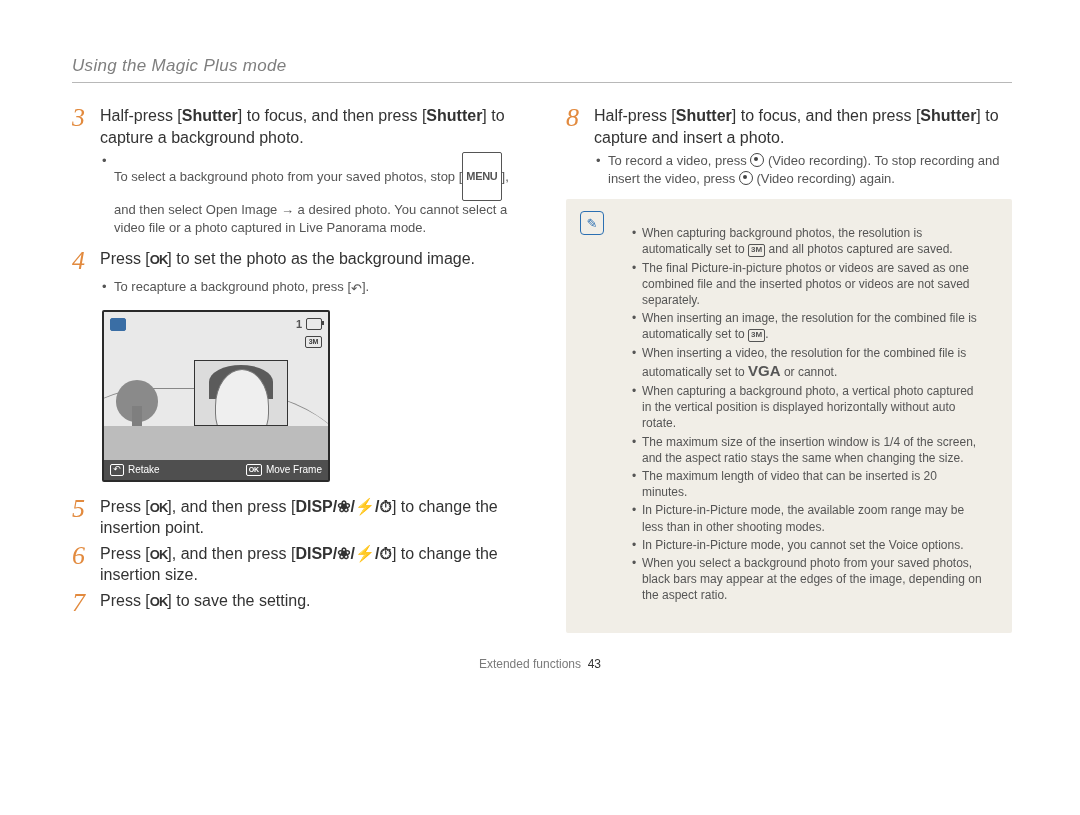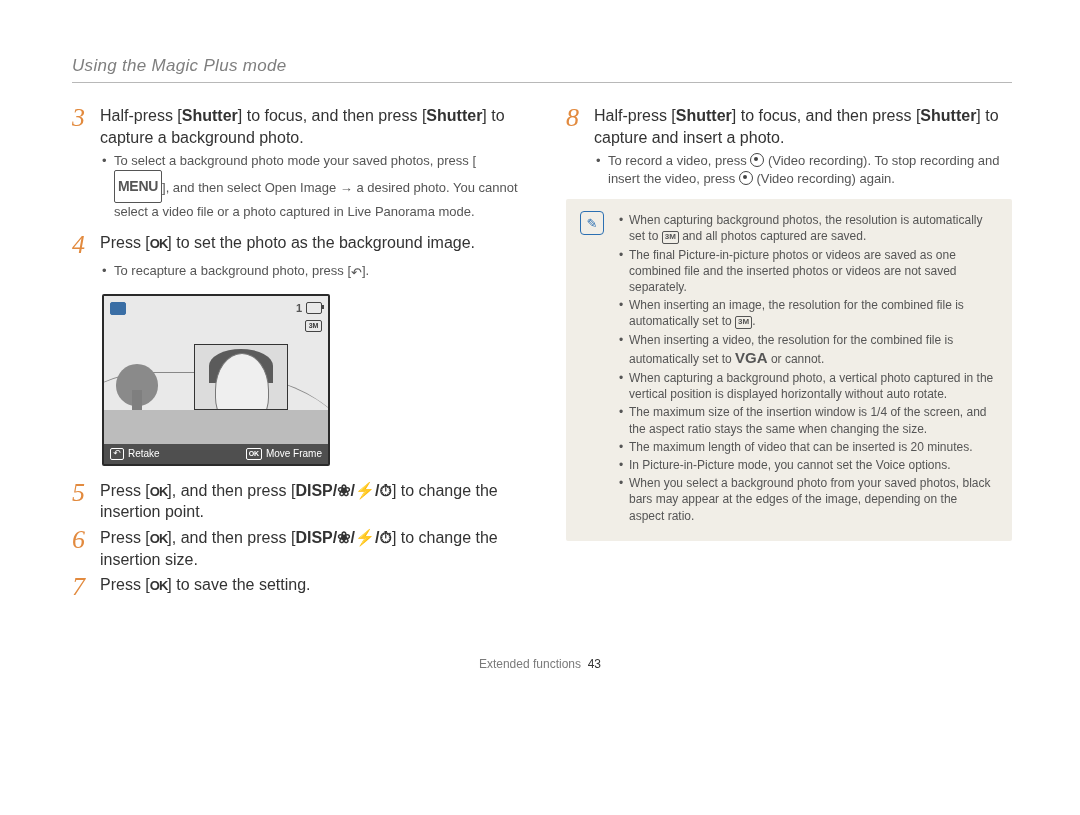--- a/index.html
+++ b/index.html
@@ -9,21 +9,21 @@
   .cols{display:flex;gap:48px}
   .col{flex:1;min-width:0}
   .step{display:flex;gap:10px;margin:0 0 4px 0;line-height:1.35}
   .step-num{font-size:26px;color:#e28a3e;font-style:italic;min-width:18px;font-family:Georgia,'Times New Roman',serif;line-height:1}
   .step-body{flex:1;font-size:16px;color:#333}
   .step-body .b{font-weight:600}
   ul.sub{margin:4px 0 12px 30px;padding:0;list-style:none}
   ul.sub>li{position:relative;padding-left:12px;font-size:13px;color:#555;line-height:1.35;margin-bottom:2px}
   ul.sub>li:before{content:"•";position:absolute;left:0;top:0}
   .inline-icon{display:inline-block;vertical-align:-2px}
-  .menu-box{display:inline-block;border:1px solid #555;border-radius:2px;font-size:14px;padding:6px 3px;font-weight:700;letter-spacing:-.3px;vertical-align:1px}
+  .menu-box{display:inline-block;border:1px solid #555;border-radius:2px;font-size:11px;padding:16px 3px;font-weight:700;letter-spacing:-.3px;vertical-align:1px}
   .ok-icon{font-weight:700;font-size:13px;letter-spacing:-1px}
   .disp{font-weight:700}
   .figure{width:224px;height:168px;border:2px solid #2a2a2a;border-radius:2px;margin:6px 0 14px 30px;background:#e9e9e9;position:relative;overflow:hidden}
   .fig-bar{position:absolute;left:0;right:0;bottom:0;height:20px;background:#4f4f4f;display:flex;align-items:center;color:#fff;font-size:10px}
   .fig-bar .retake{display:flex;align-items:center;gap:4px;padding-left:6px;flex:1}
   .fig-bar .move{display:flex;align-items:center;gap:4px;padding-right:6px}
   .back-ico{width:12px;height:10px;border:1px solid #fff;border-radius:2px;display:flex;align-items:center;justify-content:center;font-size:9px;line-height:1}
   .ok-ico{width:14px;height:10px;border:1px solid #fff;border-radius:2px;display:flex;align-items:center;justify-content:center;font-size:7px;font-weight:700;line-height:1}
   .hill{position:absolute;left:-30px;right:-30px;top:76px;height:90px;border-top:1px solid #888;border-radius:120px 220px 0 0/70px 140px 0 0}
   .ground{position:absolute;left:0;right:0;bottom:20px;height:34px;background:#bcbcbc}
@@ -32,21 +32,21 @@
   .pip{position:absolute;left:90px;top:48px;width:92px;height:64px;border:1px solid #333;background:#dcdcdc;overflow:hidden}
   .face{position:absolute;left:20px;top:8px;width:52px;height:72px;border-radius:50% 50% 40% 40%;background:#efefef;border:1px solid #777}
   .hair{position:absolute;left:14px;top:4px;width:64px;height:34px;border-radius:60% 60% 0 0/60% 60% 0 0;background:#5b5b5b}
   .ic-tl{position:absolute;left:6px;top:6px;width:14px;height:11px;border:1px solid #3a6ea5;border-radius:2px;background:#3a6ea5}
   .ic-tr{position:absolute;right:26px;top:6px;font-size:11px;font-weight:700;color:#555}
   .ic-bat{position:absolute;right:6px;top:6px;width:14px;height:10px;border:1px solid #444;border-radius:2px}
   .ic-bat:after{content:"";position:absolute;right:-3px;top:2px;width:2px;height:4px;background:#444}
   .ic-res{position:absolute;right:6px;top:24px;width:15px;height:10px;border:1px solid #444;border-radius:2px;font-size:7px;line-height:10px;text-align:center;font-weight:700}
   .note-box{background:#f1eee7;padding:10px 14px 12px 14px;margin-top:12px;display:flex;gap:12px;border-radius:2px}
   .note-ico{flex:0 0 22px;width:22px;height:22px;border:1.5px solid #2b6fb2;border-radius:4px;color:#2b6fb2;display:flex;align-items:center;justify-content:center;font-size:13px;margin-top:2px}
-  .note-list{flex:1;list-style:none;margin:3px;padding:0}
+  .note-list{flex:1;list-style:none;margin:16px;padding:0}
   .note-list>li{position:relative;padding-left:10px;font-size:12px;color:#555;line-height:1.35;margin-bottom:2px}
   .note-list>li:before{content:"•";position:absolute;left:0;top:0}
   .tiny-box{display:inline-block;border:1px solid #555;border-radius:2px;font-size:8px;padding:0 2px;font-weight:700;vertical-align:1px}
   .vga{font-weight:700;font-size:15px}
   .rec-ic{display:inline-block;width:12px;height:12px;border:1.2px solid #444;border-radius:50%;vertical-align:-2px;position:relative}
   .rec-ic:after{content:"";position:absolute;left:3px;top:3px;width:4px;height:4px;border-radius:50%;background:#444}
   .footer{position:absolute;bottom:38px;left:0;right:0;text-align:center;font-size:12px;color:#7a7a7a}
   .footer .pn{color:#333}
 </style>
 </head>
@@ -61,21 +61,21 @@
     <div class="col">
 
       <div class="step">
         <div class="step-num">3</div>
         <div class="step-body">
           <span>Half-press [</span><span class="b">Shutter</span><span>] to focus, and then press [</span><span class="b">Shutter</span><span>] to capture a background photo.</span>
         </div>
       </div>
       <ul class="sub">
         <li>
-          <span>To select a background photo mode your saved photos, press [</span><span class="menu-box">MENU</span><span>], and then select </span><span class="b">Open Image</span><span> → a desired photo. You cannot select a video file or a photo captured in Live Panorama mode.</span>
+          <span>To select a background photo from your saved photos, stop [</span><span class="menu-box">MENU</span><span>], and then select </span><span class="b">Open Image</span><span> → a desired photo. You cannot select a video file or a photo captured in Live Panorama mode.</span>
         </li>
       </ul>
 
       <div class="step">
         <div class="step-num">4</div>
         <div class="step-body">
           <span>Press [</span><span class="ok-icon">OK</span><span>] to set the photo as the background image.</span>
         </div>
       </div>
       <ul class="sub">
@@ -149,20 +149,21 @@
       <div class="note-box">
         <div class="note-ico">✎</div>
         <ul class="note-list">
           <li><span>When capturing background photos, the resolution is automatically set to </span><span class="tiny-box">3M</span><span> and all photos captured are saved.</span></li>
           <li>The final Picture-in-picture photos or videos are saved as one combined file and the inserted photos or videos are not saved separately.</li>
           <li><span>When inserting an image, the resolution for the combined file is automatically set to </span><span class="tiny-box">3M</span><span>.</span></li>
           <li><span>When inserting a video, the resolution for the combined file is automatically set to </span><span class="vga">VGA</span><span> or cannot.</span></li>
           <li>When capturing a background photo, a vertical photo captured in the vertical position is displayed horizontally without auto rotate.</li>
           <li>The maximum size of the insertion window is 1/4 of the screen, and the aspect ratio stays the same when changing the size.</li>
           <li>The maximum length of video that can be inserted is 20 minutes.</li>
+          <li>In Picture-in-Picture mode, the available zoom range may be less than in other shooting modes.</li>
           <li>In Picture-in-Picture mode, you cannot set the Voice options.</li>
           <li>When you select a background photo from your saved photos, black bars may appear at the edges of the image, depending on the aspect ratio.</li>
         </ul>
       </div>
 
     </div>
   </div>
 
   <div class="footer">
     <span>Extended functions</span>&nbsp;&nbsp;<span class="pn">43</span>

